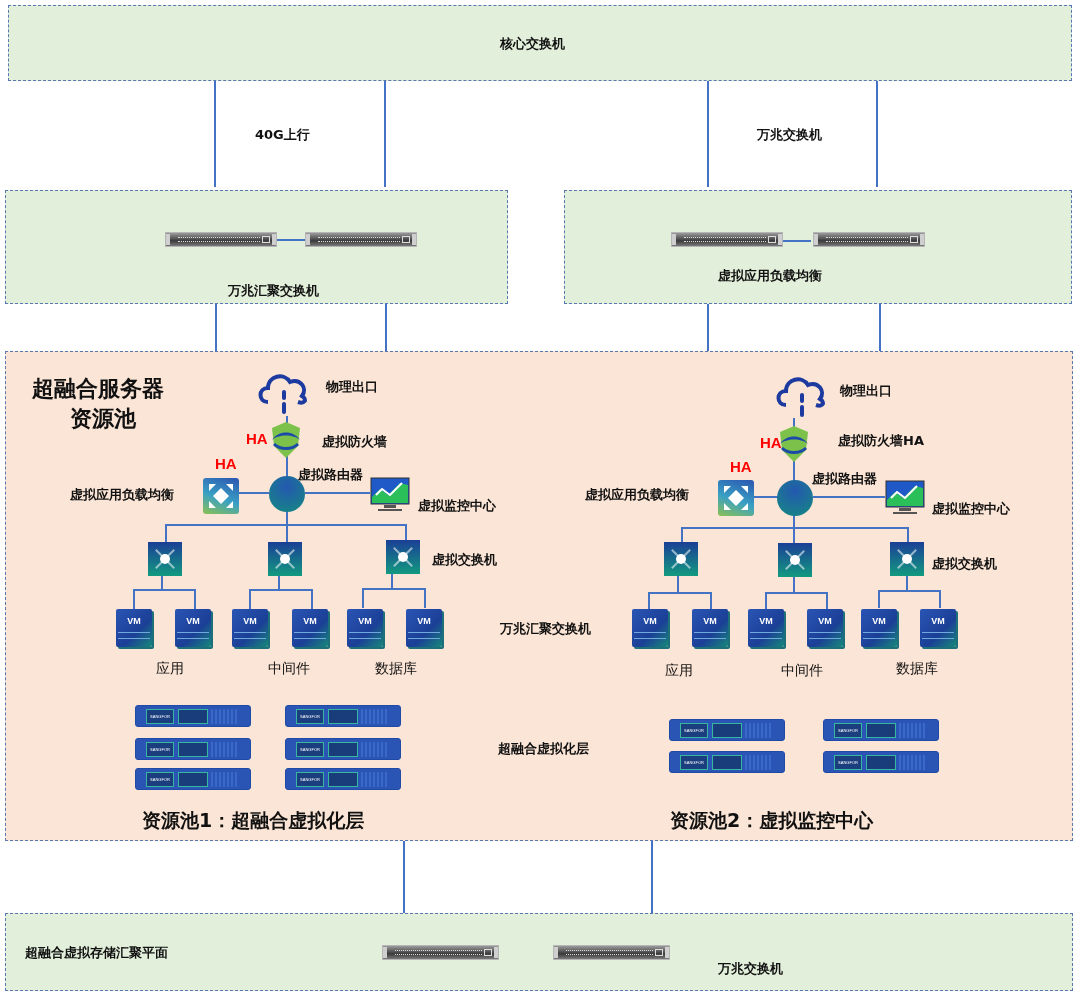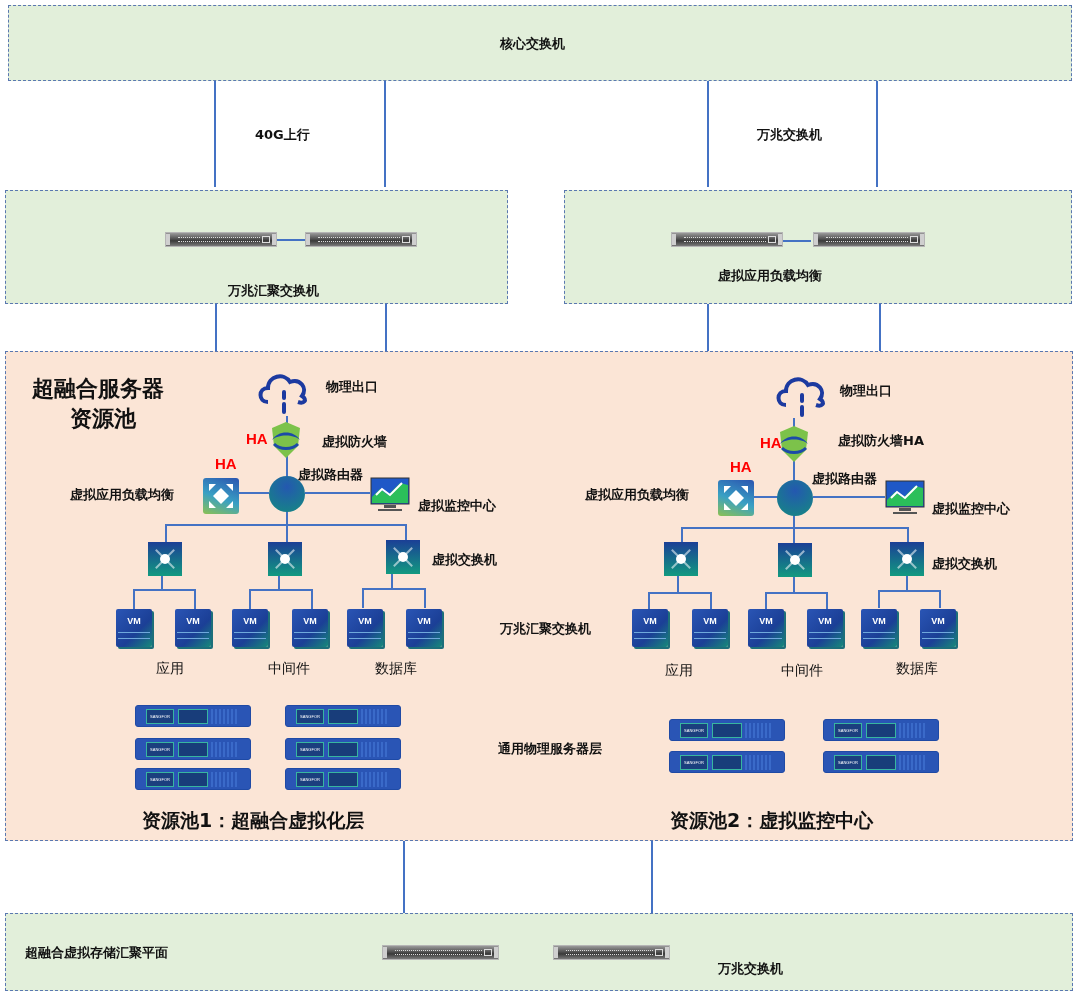--- a/index.html
+++ b/index.html
@@ -202,21 +202,21 @@
     <div class="lg">SANGFOR</div>
     <div class="sc"></div>
     <div class="gr"></div>
   </div>
 <div class="srv" style="left:285px;top:768px;">
     <div class="lg">SANGFOR</div>
     <div class="sc"></div>
     <div class="gr"></div>
   </div>
 
-<div class="lbl t14" style="left:498px;top:740px;">通用物理服务器层</div>
+<div class="lbl t14" style="left:498px;top:740px;">超融合虚拟化层</div>
 <div class="lbl" style="left:142px;top:808px;font-size:19px;">资源池1：超融合虚拟化层</div>
 
 <svg style="position:absolute;left:772px;top:367px;" width="60" height="52" viewBox="0 0 60 52">
   <path d="M14 38 C4 38 4 24 14 24 C14 12 30 8 36 18 C46 14 54 24 48 32 C54 36 50 40 44 38" fill="none" stroke="#1c3aa0" stroke-width="4"></path>
   <rect x="28" y="26" width="4" height="10" rx="2" fill="#1c3aa0"></rect>
   <rect x="28" y="38" width="4" height="12" rx="2" fill="#1c3aa0"></rect>
 </svg>
 <div class="lbl t14" style="left:840px;top:382px;">物理出口</div>
 <div class="vline" style="left:793px;top:418px;height:110px;"></div>
 <span class="ha" style="left:760px;top:434px;">HA</span>

